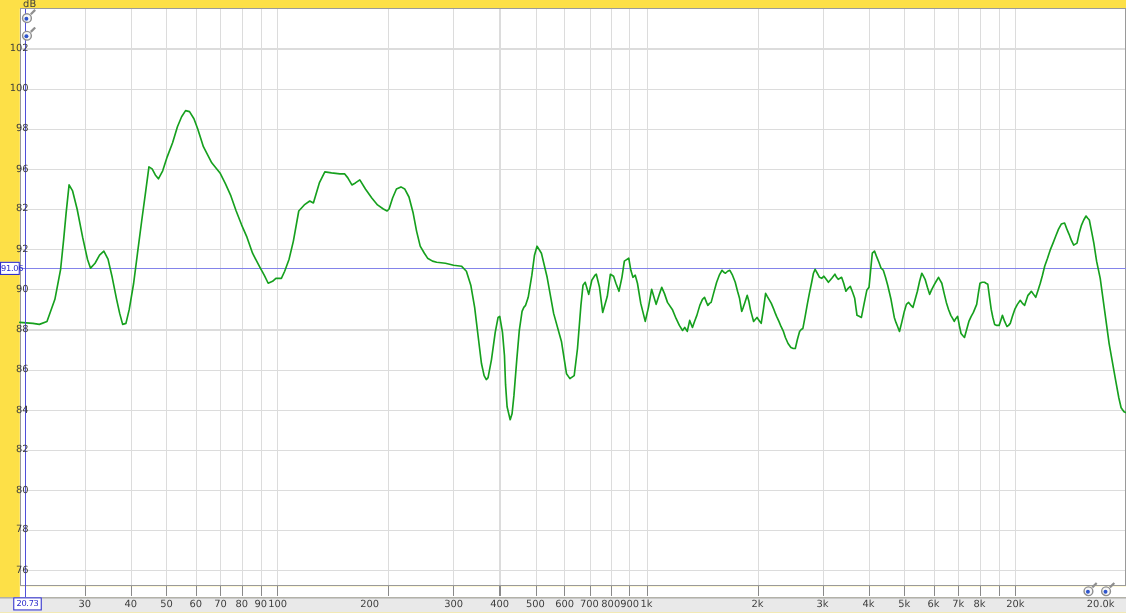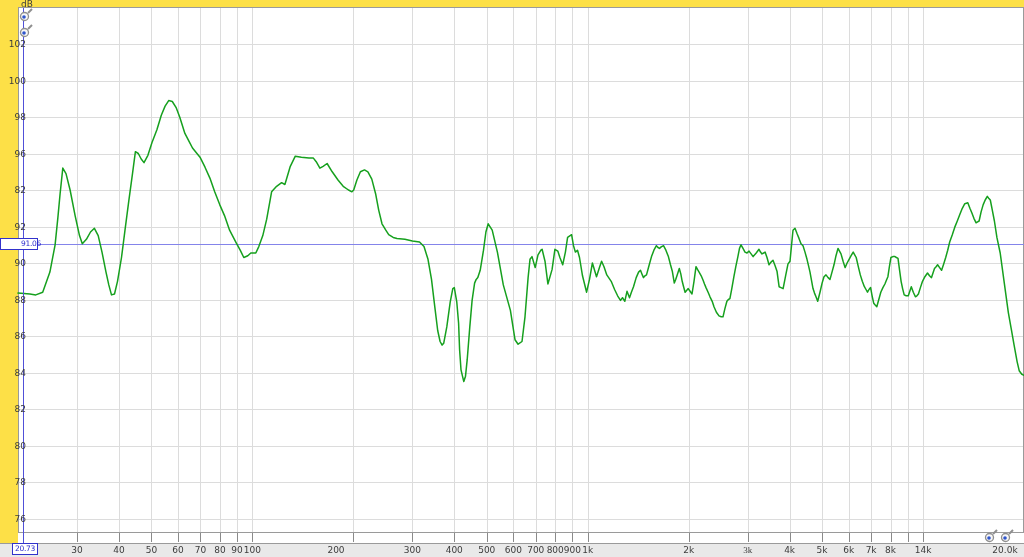--- a/index.html
+++ b/index.html
@@ -6,21 +6,21 @@
   #app{position:relative;width:1024px;height:557px;background:#fde047;overflow:hidden;
        font-family:"DejaVu Sans","Liberation Sans",sans-serif;}
   #chart-svg{position:absolute;left:0;top:0;z-index:1;}
   #axis-strip{position:absolute;left:0;top:543px;width:1024px;height:14px;
        background:#e9e9e9;border-top:1px solid #9a9a9a;box-sizing:border-box;z-index:2;}
   .xlab{position:absolute;top:545px;font-size:9px;color:#3c3c3c;text-align:center;width:34px;z-index:3;}
   .ylab{position:absolute;left:0;width:26px;text-align:right;font-size:9px;color:#3c3c3c;z-index:3;}
   #y-unit{position:absolute;left:21px;top:-1px;font-size:9px;color:#3c3c3c;z-index:3;}
   .readout{position:absolute;background:#ffffff;border:1px solid #3232cc;color:#2a2acc;
        font-size:7.5px;text-align:center;line-height:10px;z-index:4;letter-spacing:-0.3px;}
-  #cursor-y-readout{left:0;top:238px;width:16px;height:10px;padding-left:20px;}
+  #cursor-y-readout{left:0;top:238px;width:16px;height:10px;}
   #cursor-x-readout{left:12px;top:543px;width:24px;height:10px;}
   .zoomicon{position:absolute;width:14px;height:14px;z-index:5;cursor:pointer;}
   #labels{position:absolute;left:0;top:0;width:1024px;height:557px;z-index:3;pointer-events:none;}
 </style>
 </head>
 <body>
 
 <div id="app">
   <div id="y-unit">dB</div>
 
@@ -133,29 +133,29 @@
       <span class="xlab" style="left: 319px;">200</span>
       <span class="xlab" style="left: 395.383px;">300</span>
       <span class="xlab" style="left: 437.279px;">400</span>
       <span class="xlab" style="left: 469.776px;">500</span>
       <span class="xlab" style="left: 496.328px;">600</span>
       <span class="xlab" style="left: 518.777px;">700</span>
       <span class="xlab" style="left: 538.224px;">800</span>
       <span class="xlab" style="left: 555.377px;">900</span>
       <span class="xlab" style="left: 570.721px;">1k</span>
       <span class="xlab" style="left: 671.667px;">2k</span>
-      <span class="xlab" style="left: 730.716px; font-family: Liberation Serif, serif;">3k</span>
+      <span class="xlab" style="left: 730.716px;">3k</span>
       <span class="xlab" style="left: 772.612px;">4k</span>
       <span class="xlab" style="left: 805.109px;">5k</span>
       <span class="xlab" style="left: 831.661px;">6k</span>
       <span class="xlab" style="left: 854.111px;">7k</span>
       <span class="xlab" style="left: 873.557px;">8k</span>
       <span class="xlab" style="left: 890.711px; margin-top: 36px;">9k</span>
-      <span class="xlab" style="left: 906.055px;">14k</span>
-      <span class="xlab" style="left: 988px; text-align: center;">20.0k</span>
+      <span class="xlab" style="left: 906.055px;">20k</span>
+      <span class="xlab" style="left: 988px; text-align: left;">20.0k</span>
     </div>
 
   <div id="cursor-y-readout" class="readout">91.06</div>
   <div id="cursor-x-readout" class="readout">20.73</div>
 
   <svg class="zoomicon" style="left:19px;top:8px" viewBox="0 0 14 14">
     <line x1="9" y1="5" x2="13" y2="1" stroke="#8f8f8f" stroke-width="2"></line>
     <circle cx="5.5" cy="8.5" r="4" fill="#f7f7f7" stroke="#8f8f8f" stroke-width="1.3"></circle>
     <circle cx="5" cy="9" r="1.8" fill="#2f55cc"></circle>
   </svg>

